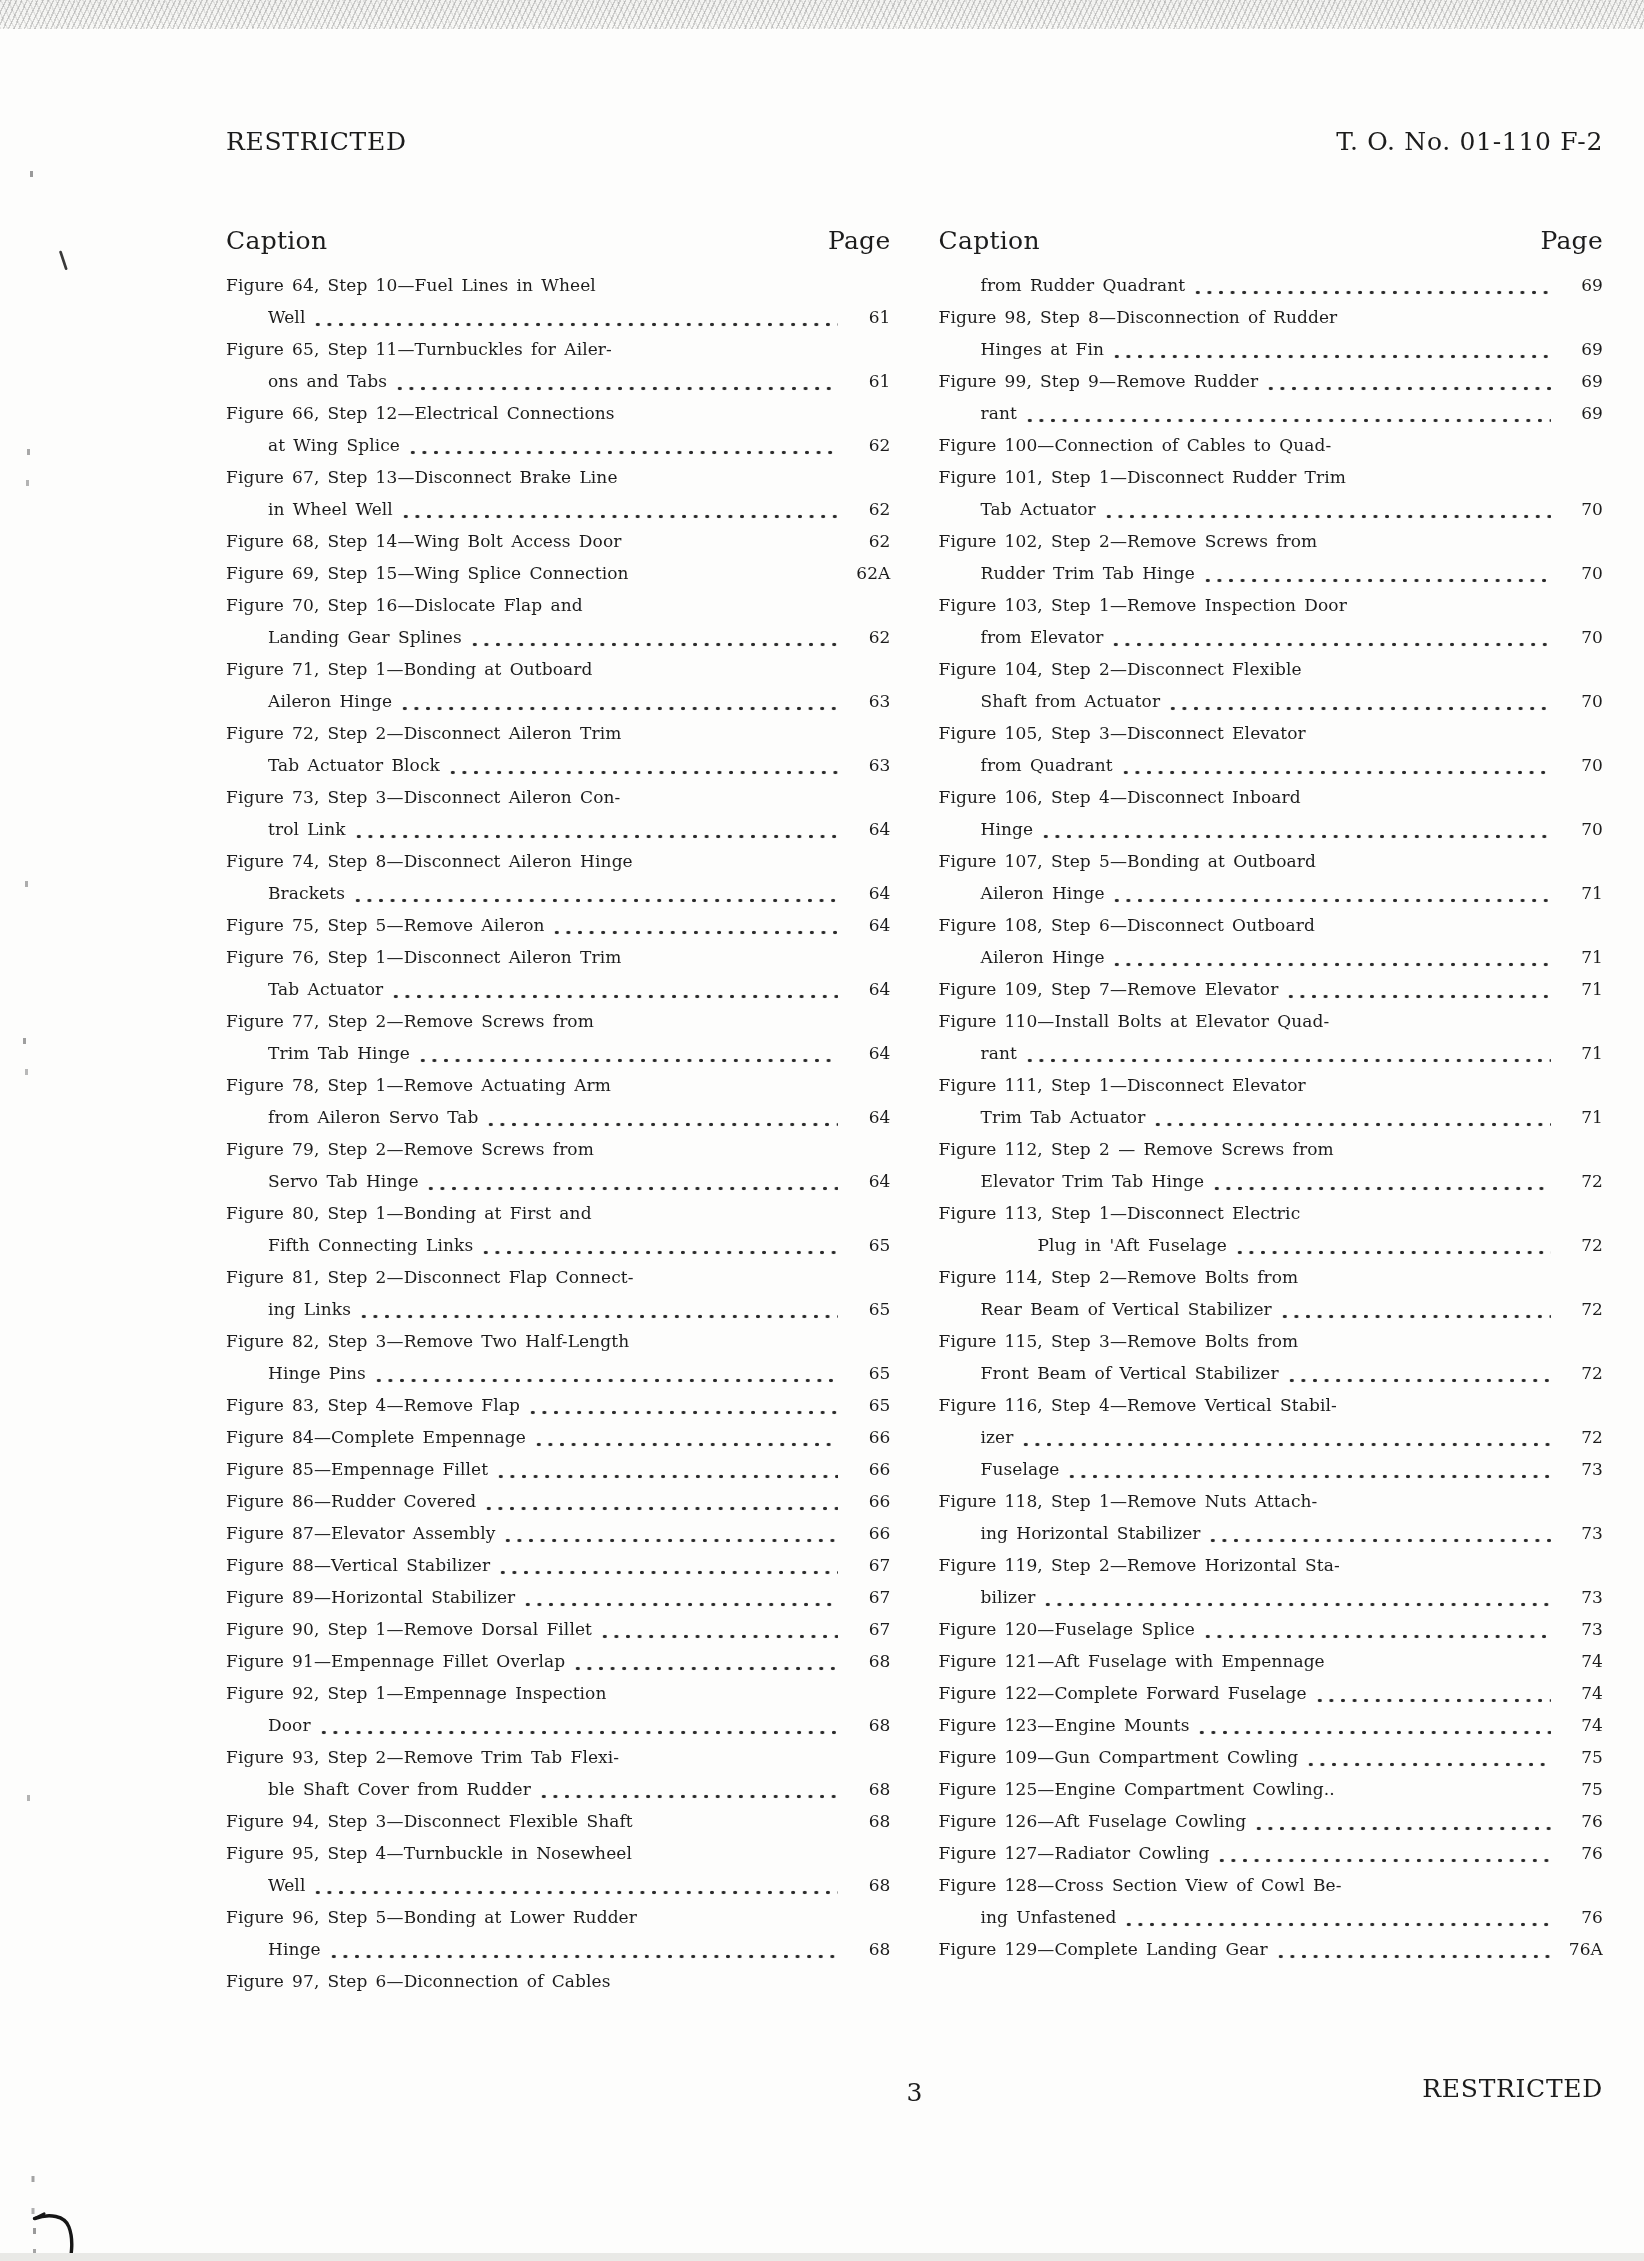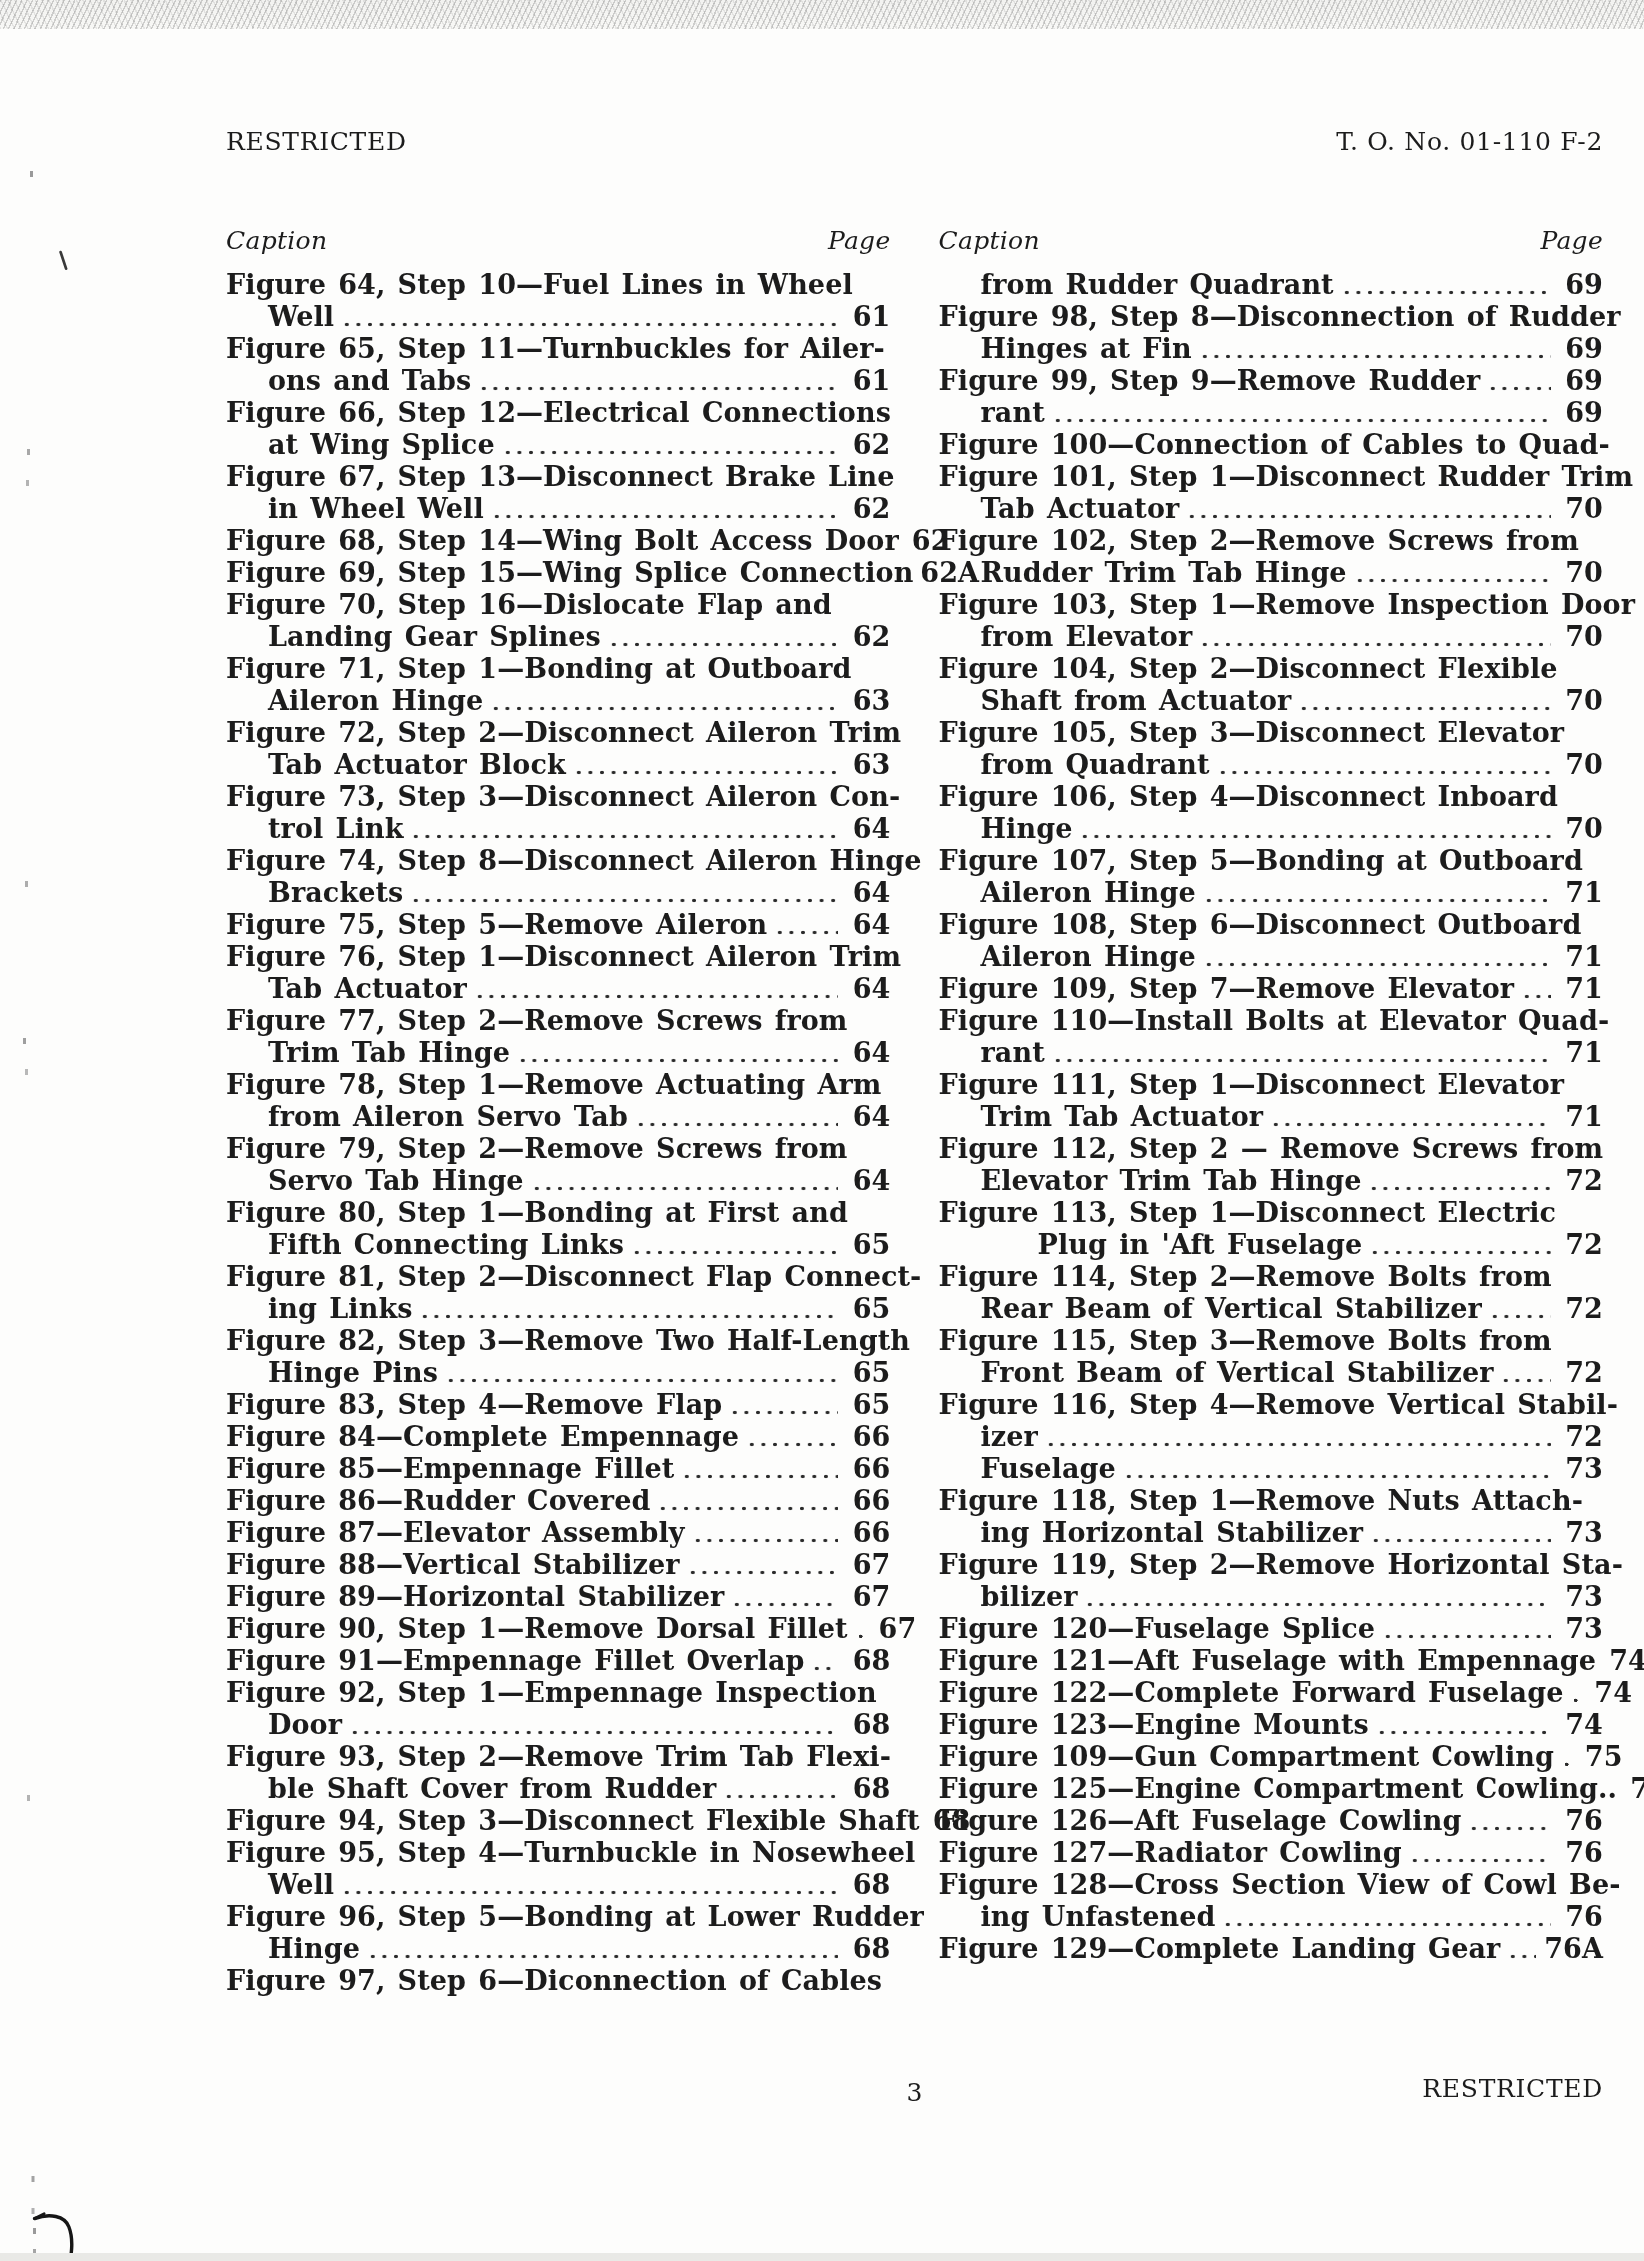--- a/index.html
+++ b/index.html
@@ -24,24 +24,24 @@
   }
   .page-header .left-mark{position:absolute;left:0;top:0;}
   .page-header .center-mark{position:absolute;left:0;right:0;text-align:right;top:0;}
   .columns{
     position:absolute;top:225px;left:226px;right:42px;
     display:flex;gap:48px;
   }
   .col{flex:1 1 0;min-width:0;}
   .cap-row{
     display:flex;justify-content:space-between;
-    font-style:italic;font-size:25px;line-height:31.5px;margin-bottom:12.3px;
+    font-size:25px;line-height:31.5px;margin-bottom:12.3px;
     letter-spacing:0.3px;
   }
-  .toc-list{font-size:27px;font-weight:bold;}
+  .toc-list{font-size:17px;}
   .toc-line{
     display:flex;line-height:32px;word-spacing:2.7px;letter-spacing:0.1px;
   }
   .toc-line .toc-text{flex:0 0 auto;white-space:nowrap;}
   .toc-line.indent-1 .toc-text{padding-left:42px;}
   .toc-line.indent-2 .toc-text{padding-left:99px;}
   .leader{
     flex:1 1 auto;min-width:9.6px;margin:0 8.2px 0 6.9px;
     background-image:radial-gradient(circle, #2b2b2b 1.6px, rgba(0,0,0,0) 2px);
     background-size:11.6px 4.8px;background-repeat:repeat-x;

